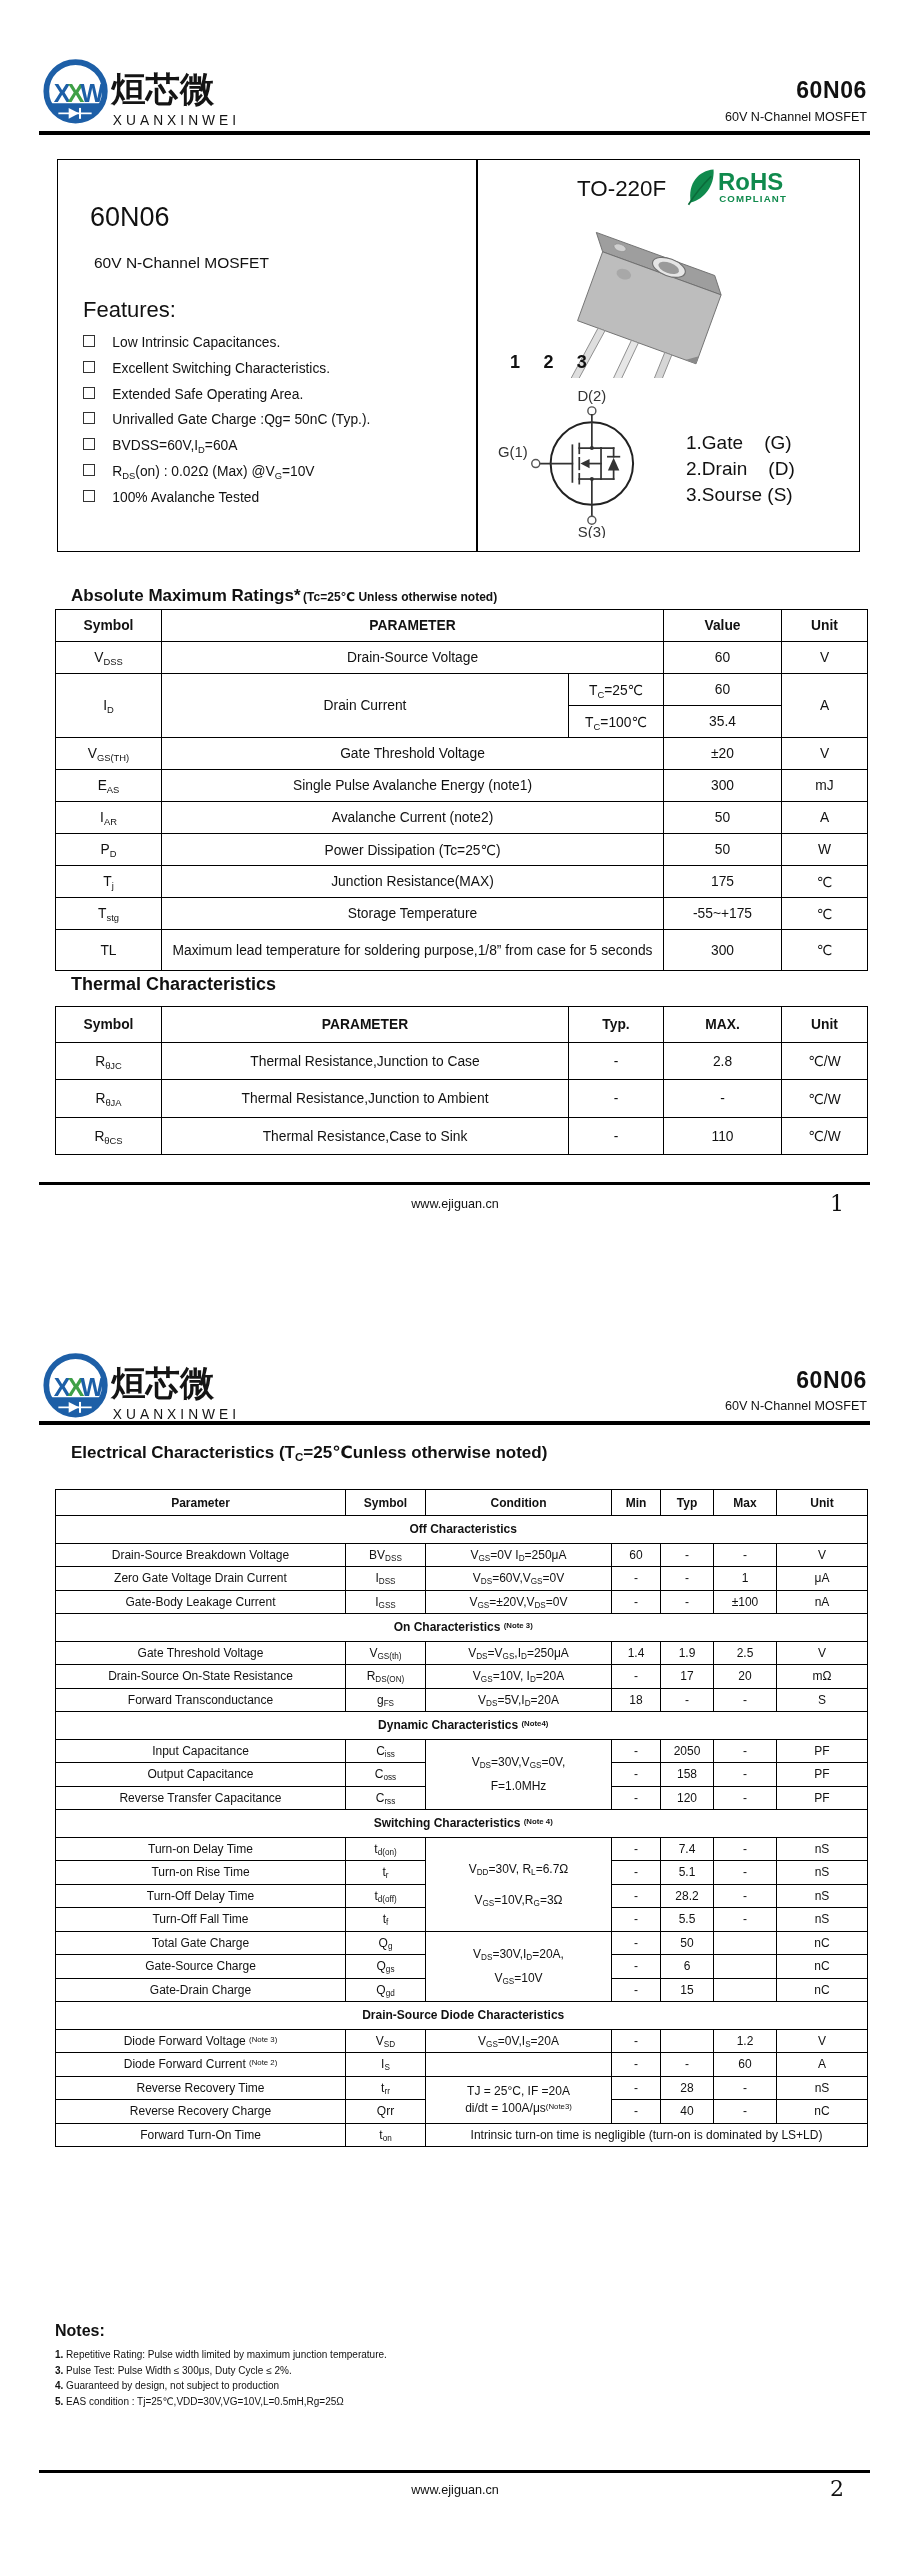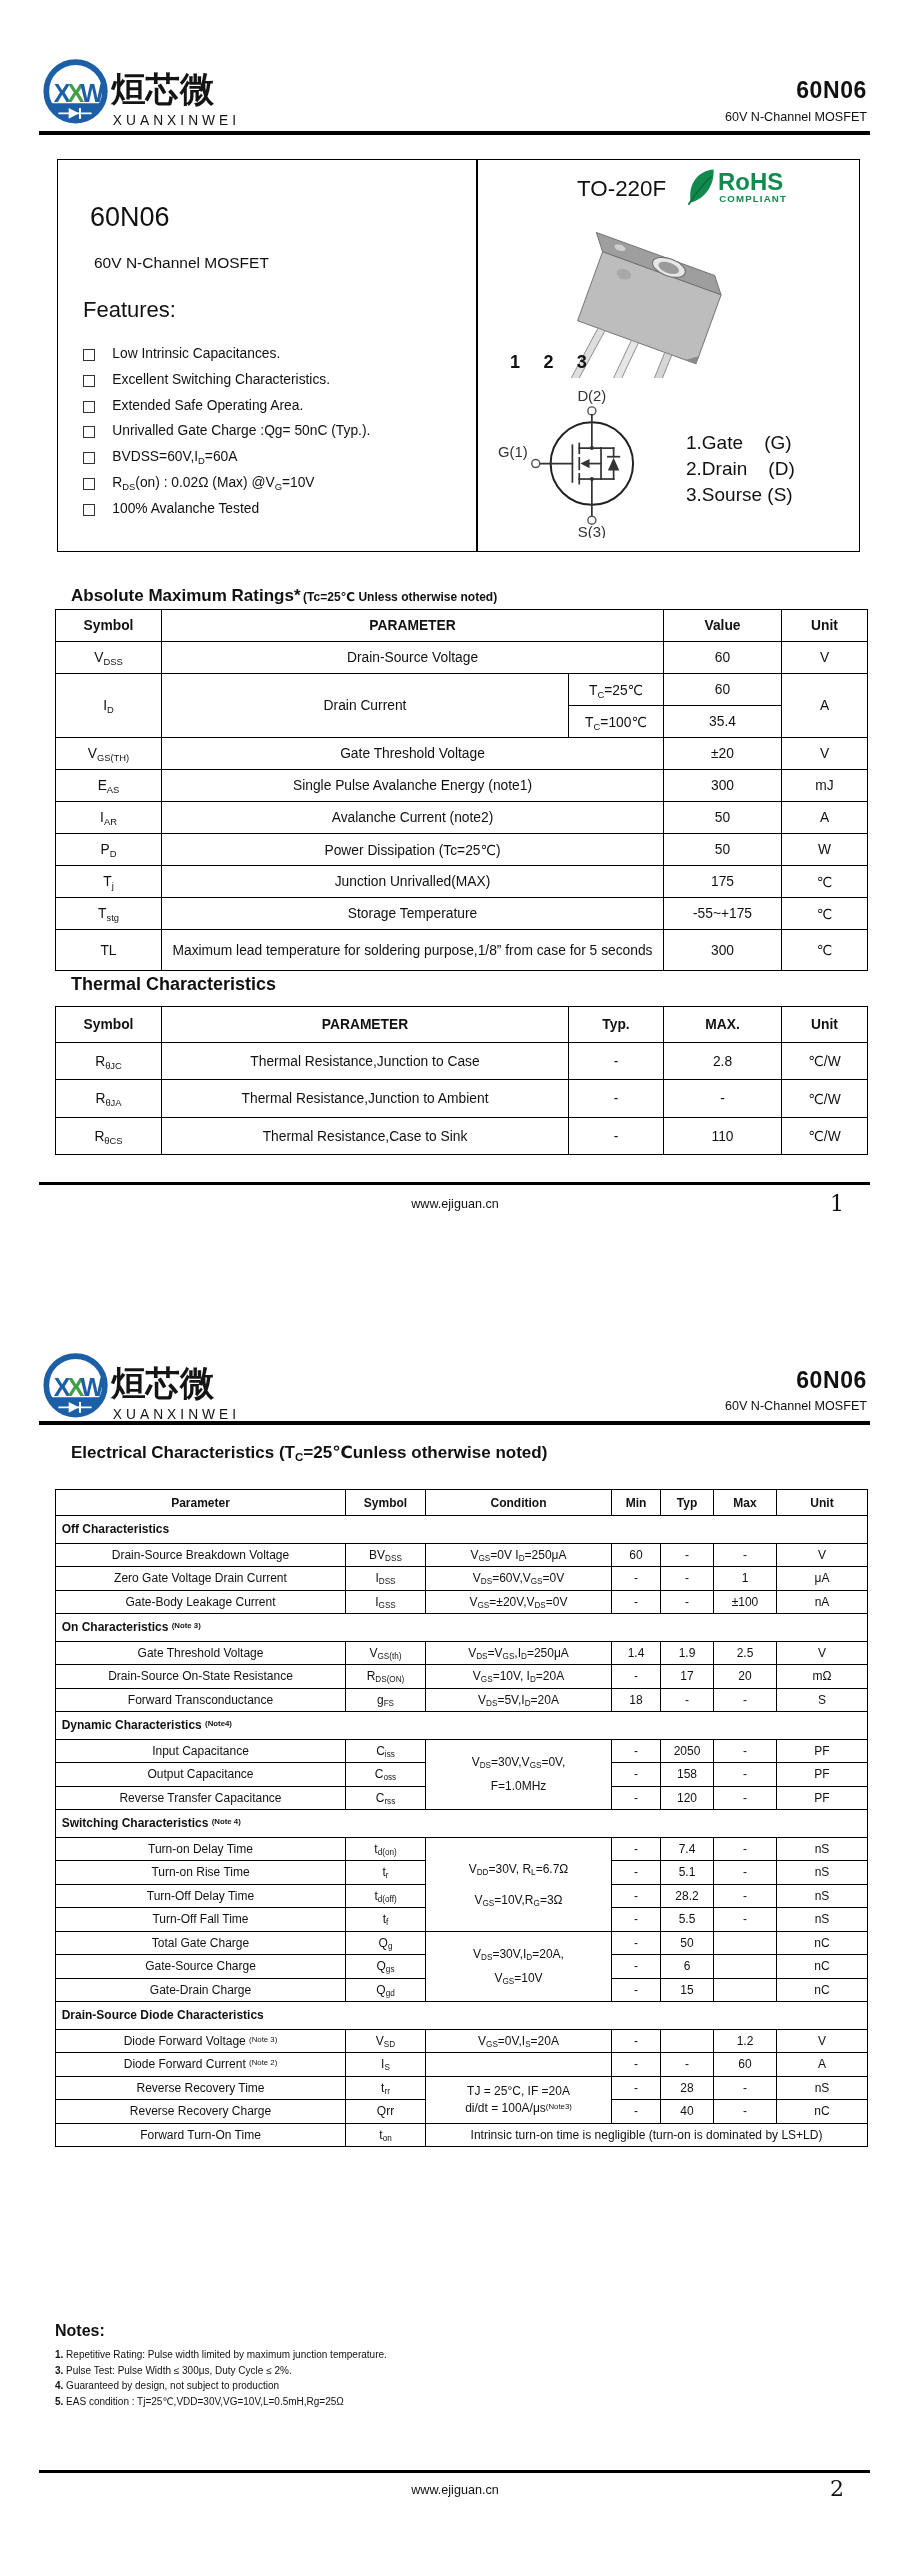--- a/index.html
+++ b/index.html
@@ -9,37 +9,37 @@
   sub{font-size:68%;vertical-align:-0.28em;line-height:0;}
   sup{font-size:65%;vertical-align:0.45em;line-height:0;}
   .rule{background:#000;}
   .hdr-part{font-size:23px;font-weight:bold;text-align:right;letter-spacing:0.6px;}
   .hdr-sub{font-size:12.6px;text-align:right;}
   .box{border:1.7px solid #000;}
   .divider-v{position:absolute;top:0;bottom:0;width:1.7px;background:#000;}
   .prod-title{font-size:27px;}
   .prod-sub{font-size:15.5px;}
   .features-h{font-size:22px;}
-  .feat-item{position:absolute;left:25px;height:26px;display:flex;align-items:flex-end;font-size:13.8px;}
+  .feat-item{position:absolute;left:25px;height:26px;display:flex;align-items:flex-start;font-size:13.8px;}
   .chk{display:inline-block;width:10.3px;height:10.3px;border:1.1px solid #333;margin-right:17px;flex:0 0 auto;}
   .pkg-name{font-size:22.4px;}
   .pins{font-size:18px;font-weight:bold;letter-spacing:9.2px;}
   .pinlist div{font-size:19px;line-height:26px;white-space:pre;}
   .sec-title{font-size:17px;font-weight:bold;margin-left:16px;}
   .sec-note{font-size:12px;font-weight:bold;}
   table.t{border-collapse:collapse;table-layout:fixed;width:100%;}
   table.t td{border:1.7px solid #000;text-align:center;padding:0 2.3px;overflow:hidden;}
   .amr td,.thm td{font-size:13.8px;}
   .ec td{font-size:12px;}
   .bold td{font-weight:bold;}
   td.pl{text-align:left;padding-left:5.7px;}
   tr.h55{height:32px;} tr.h56{height:32px;} tr.h62{height:36px;} tr.h64{height:37px;}
   tr.h66{height:38px;} tr.h72{height:41px;}
   tr.hh{height:26px;font-weight:bold;}
-  tr.sec{height:27.5px;} tr.sec td{text-align:left;font-weight:bold;padding-left:5.7px;}
+  tr.sec{height:27.5px;} tr.sec td{text-align:center;font-weight:bold;padding-left:5.7px;}
   tr.r41{height:23.5px;}
   .cond2 .gap{margin-top:10.3px;}
   .cond2 .gap-lg{margin-top:17px;}
   .cond2 .gap-sm{margin-top:3.4px;}
   .footer-url{font-size:12.6px;text-align:center;}
   .page-num{font-family:"DejaVu Serif","Liberation Serif",serif;font-size:22px;text-align:center;}
   .notes-h{font-size:16px;font-weight:bold;}
   .note-line{font-size:10px;line-height:15.5px;}
   .note-line b{font-weight:bold;}
   svg text{font-family:"Liberation Sans","DejaVu Sans",sans-serif;}
@@ -233,21 +233,21 @@
           <td>A</td>
         </tr>
         <tr class="h56">
           <td>P<sub>D</sub></td>
           <td colspan="2">Power Dissipation (Tc=25℃)</td>
           <td>50</td>
           <td>W</td>
         </tr>
         <tr class="h56">
           <td>T<sub>j</sub></td>
-          <td colspan="2">Junction Unrivalled(MAX)</td>
+          <td colspan="2">Junction Resistance(MAX)</td>
           <td>175</td>
           <td>℃</td>
         </tr>
         <tr class="h56">
           <td>T<sub>stg</sub></td>
           <td colspan="2">Storage Temperature</td>
           <td>-55~+175</td>
           <td>℃</td>
         </tr>
         <tr class="h72">

